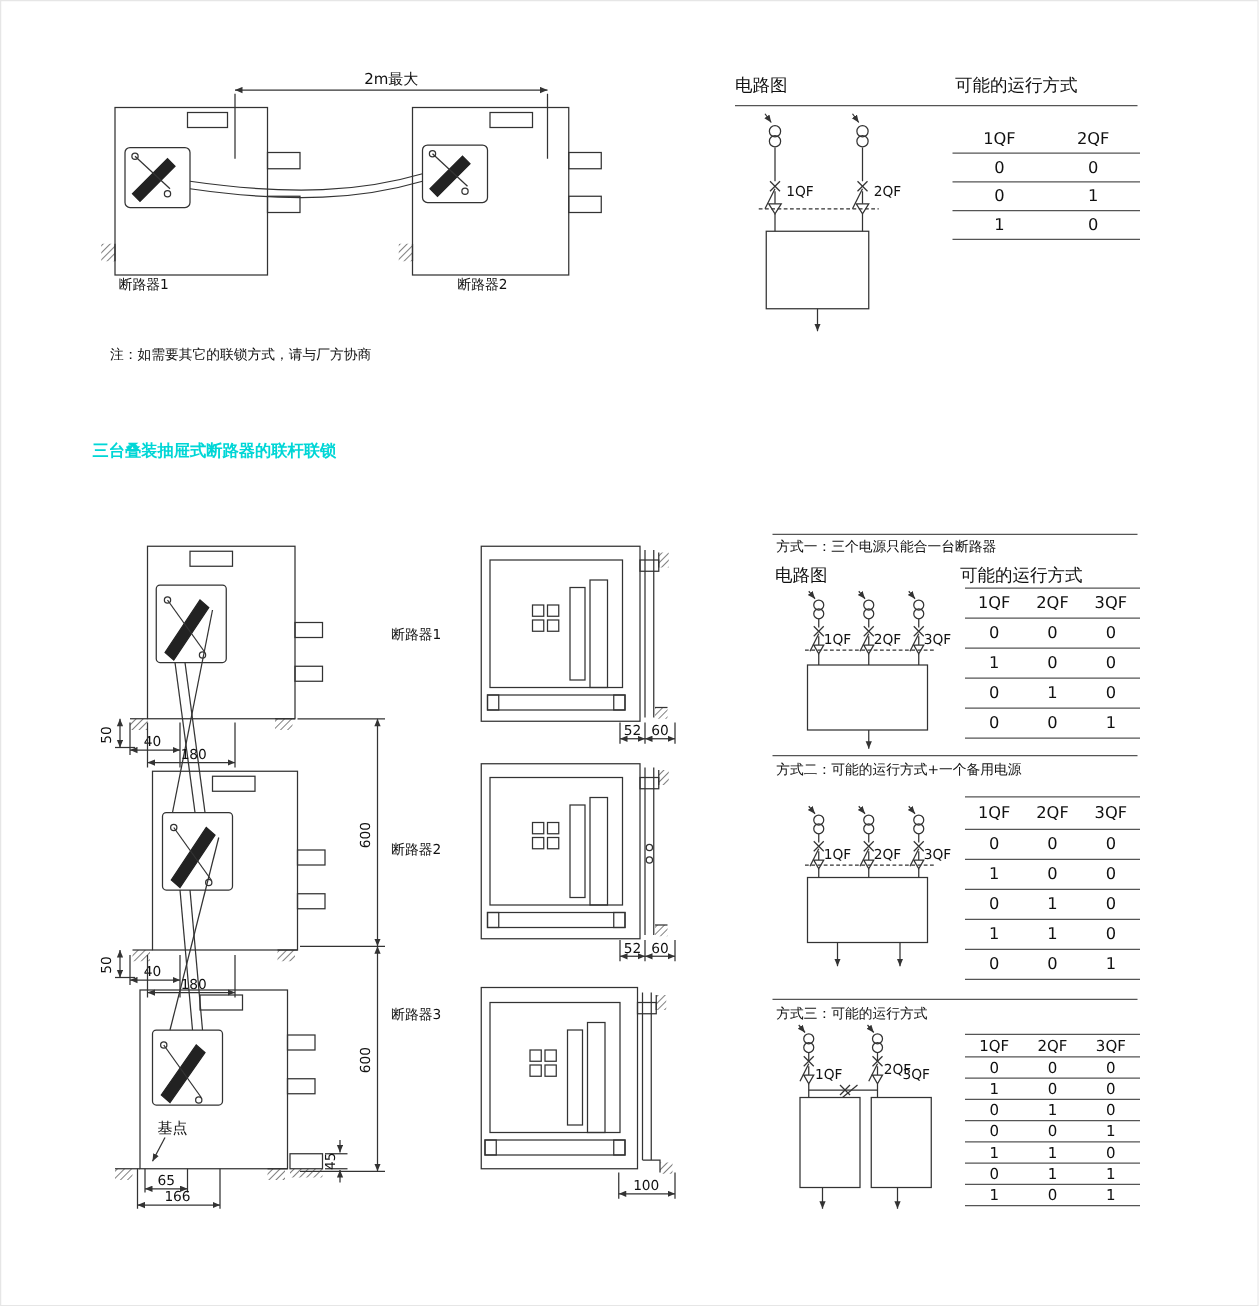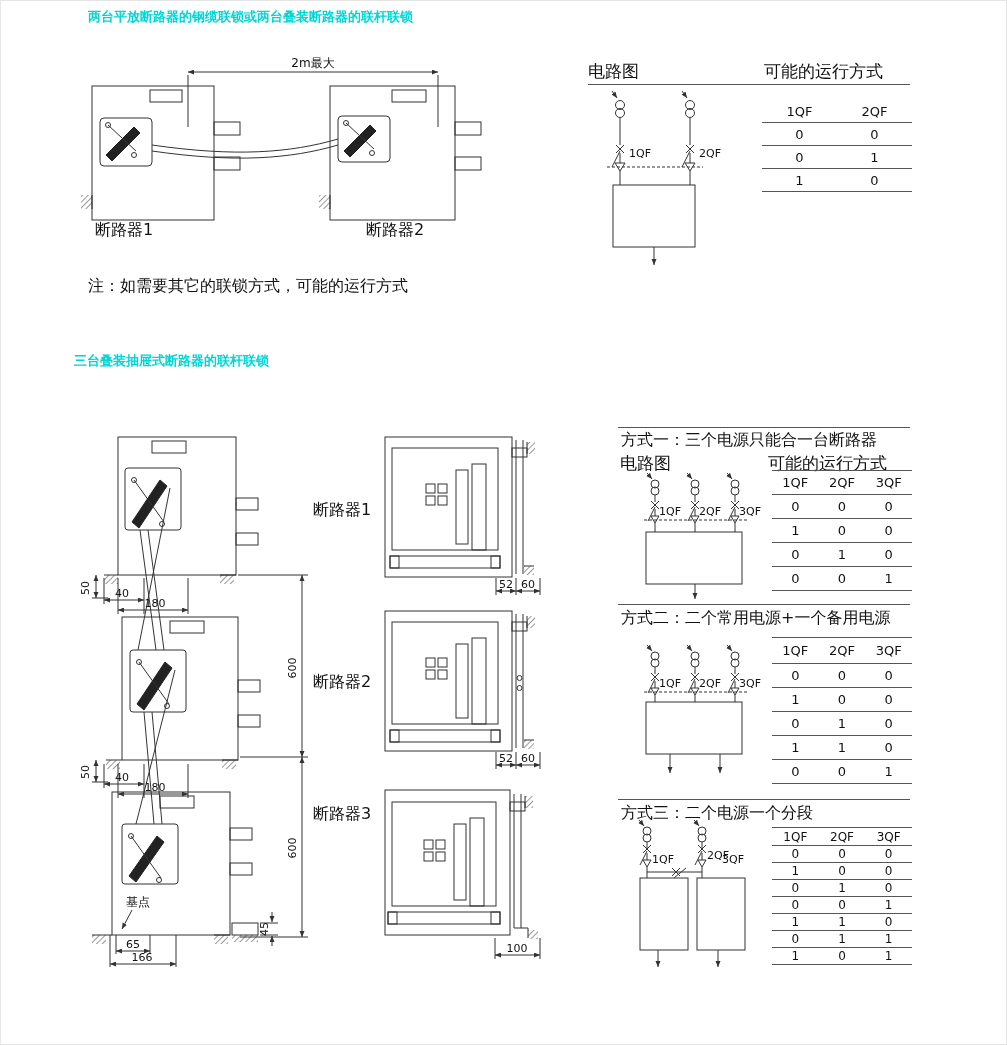--- a/index.html
+++ b/index.html
@@ -1,21 +1,21 @@
 <!DOCTYPE html>
 <html style="--accent: #00d6d6;"><head>
 <meta charset="utf-8">
 <style>
   *{margin:0;padding:0;box-sizing:border-box}
   html,body{background:#fff}
   body{font-family:"DejaVu Sans","Liberation Sans",sans-serif;color:#111}
   .page{position:relative;width:1007px;height:1045px;background:#fff;overflow:hidden;box-shadow:inset 0 0 0 1px #e6e6e6}
   .title{position:absolute;font-size:13px;font-weight:bold;color:var(--accent,#00d6d6);white-space:nowrap}
-  .lbl{position:absolute;font-size:16px;white-space:nowrap}
-  .hdg{position:absolute;font-size:17px;white-space:nowrap}
+  .lbl{position:absolute;font-size:11px;white-space:nowrap}
+  .hdg{position:absolute;font-size:14px;white-space:nowrap}
   .rule{position:absolute;height:0;border-top:1px solid #555}
   .tbl{position:absolute}
   .bt{border-top:1px solid #555}
   .thead{display:flex;border-bottom:1px solid #555}
   .thc{flex:1;text-align:center;font-size:13px}
   .trow{display:flex;border-bottom:1px solid #555;align-items:center}
   .tcell{flex:1;text-align:center;font-size:13px}
   .t1 .thead{height:33px;align-items:flex-end;padding-bottom:3px}
   .t1 .trow{height:23px}
   .t2 .thead{height:24px;align-items:center}
@@ -46,21 +46,20 @@
       </marker>
       <marker id="ms" markerWidth="7" markerHeight="6" refX="0" refY="2.5" orient="auto" markerUnits="userSpaceOnUse">
         <path class="mk" d="M6,0 L0,2.5 L6,5 Z"></path>
       </marker>
       <pattern id="hat" width="4" height="4" patternUnits="userSpaceOnUse" patternTransform="rotate(45)">
         <line x1="0" y1="0" x2="0" y2="4"></line>
       </pattern>
     </defs>
   </svg>
 
-  <div class="title" style="left:88px;top:8px">两台平放断路器的钢缆联锁或两台叠装断路器的联杆联锁</div>
 
   <svg style="left:75px;top:55px" width="420" height="242">
     <g>
       <line x1="113" y1="17" x2="363" y2="17" marker-start="url(#ms)" marker-end="url(#me)"></line>
       <line x1="113" y1="20" x2="113" y2="72"></line>
       <line x1="363" y1="20" x2="363" y2="72"></line>
       <text class="t12" x="238" y="12" text-anchor="middle">2m最大</text>
     </g>
     <g>
       <rect x="17" y="31" width="122" height="134"></rect>
@@ -89,21 +88,21 @@
       <line x1="271" y1="68" x2="299" y2="94"></line>
       <circle cx="271" cy="68" r="2.5"></circle>
       <circle cx="297" cy="98" r="2.5"></circle>
       <rect class="hatch" x="244" y="140" width="11" height="14"></rect>
       <line x1="255" y1="140" x2="255" y2="154"></line>
     </g>
   </svg>
 
   <div class="lbl" style="left:95px;top:220px">断路器1</div>
   <div class="lbl" style="left:366px;top:220px">断路器2</div>
-  <div class="lbl" style="left:88px;top:276px">注：如需要其它的联锁方式，可能的运行方式</div>
+  <div class="lbl" style="left:88px;top:276px">注：如需要其它的联锁方式，请与厂方协商</div>
 
   <div class="hdg" style="left:588px;top:60px">电路图</div>
   <div class="hdg" style="left:764px;top:60px">可能的运行方式</div>
   <div class="rule" style="left:588px;top:84px;width:322px"></div>
 
   <svg style="left:585px;top:85px" width="180" height="195">
     <g>
       <line x1="27" y1="6" x2="32" y2="13" marker-end="url(#me)"></line>
       <circle cx="35" cy="20" r="4.5"></circle>
       <circle cx="35" cy="28" r="4.5"></circle>
@@ -436,21 +435,21 @@
         <div class="tcell">0</div>
       </div>
       <div class="trow">
         <div class="tcell">0</div>
         <div class="tcell">0</div>
         <div class="tcell">1</div>
       </div>
     </div>
 
   <div class="rule" style="left:618px;top:604px;width:292px"></div>
-  <div class="lbl" style="left:621px;top:608px">方式二：二个常用电源+一个备用电源</div>
+  <div class="lbl" style="left:621px;top:608px">方式二：可能的运行方式+一个备用电源</div>
 
   <svg style="left:618px;top:640px" width="160" height="142">
     <g>
       <line x1="29" y1="5" x2="34" y2="11" marker-end="url(#me)"></line>
       <circle cx="37" cy="16" r="4"></circle>
         <circle cx="37" cy="23" r="4"></circle>
       <line x1="37" y1="27" x2="37" y2="34"></line>
       <line x1="33" y1="33" x2="41" y2="41"></line>
         <line x1="33" y1="41" x2="41" y2="33"></line>
       <line x1="37" y1="39" x2="30" y2="53"></line>
@@ -518,21 +517,21 @@
         <div class="tcell">0</div>
       </div>
       <div class="trow">
         <div class="tcell">0</div>
         <div class="tcell">0</div>
         <div class="tcell">1</div>
       </div>
     </div>
 
   <div class="rule" style="left:618px;top:799px;width:292px"></div>
-  <div class="lbl" style="left:621px;top:803px">方式三：二个电源一个分段</div>
+  <div class="lbl" style="left:621px;top:803px">方式三：可能的运行方式</div>
 
   <svg style="left:618px;top:815px" width="175" height="168">
     <g>
       <line x1="21" y1="5" x2="26" y2="11" marker-end="url(#me)"></line>
       <circle cx="29" cy="16" r="4"></circle>
         <circle cx="29" cy="23" r="4"></circle>
       <line x1="29" y1="27" x2="29" y2="34"></line>
       <line x1="25" y1="30" x2="33" y2="38"></line>
         <line x1="25" y1="38" x2="33" y2="30"></line>
       <line x1="29" y1="36" x2="22" y2="50"></line>

